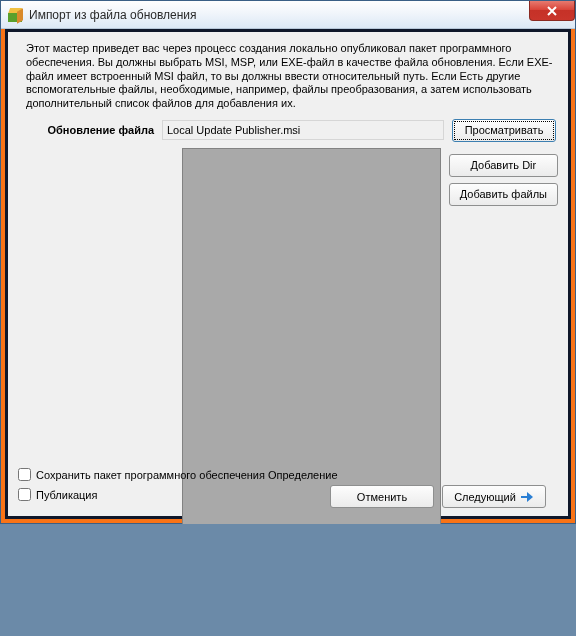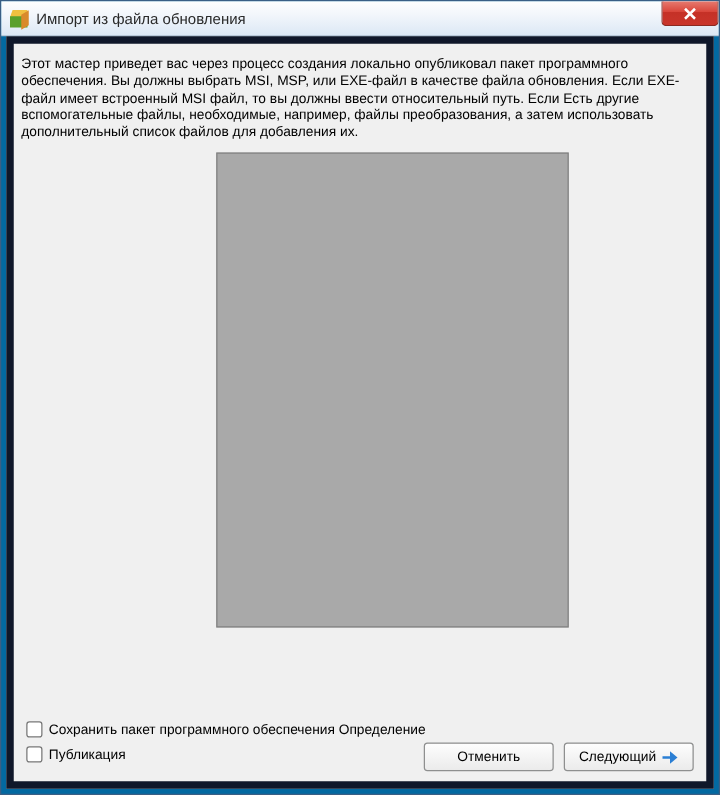--- a/index.html
+++ b/index.html
@@ -5,22 +5,22 @@
   * { box-sizing: border-box; }
   html, body {
     margin: 0; padding: 0;
     font-family: Tahoma, "Segoe UI", Arial, sans-serif;
     font-size: 11px;
     background: #6b8aa8;
   }
   .window {
     position: relative;
     width: 576px;
-    height: 636px;
-    background: #0369a1;
+    height: 524px;
+    background: #f97316;
     border: 1px solid #3a5f85;
     box-shadow: 0 0 0 3px rgba(160,190,220,0.35);
   }
   .titlebar {
     height: 28px;
     background: linear-gradient(to bottom, #fefefe 0%, #f2f6fb 40%, #dce8f5 100%);
     border-bottom: 1px solid #b7c7d8;
     display: flex;
     align-items: center;
     padding: 0 0 0 6px;
@@ -48,22 +48,22 @@
     align-items: center;
     justify-content: center;
     color: #fff;
     cursor: pointer;
   }
   .close-btn svg { display:block; }
   .content {
     position: absolute;
     top: 28px; left: 4px; right: 4px; bottom: 4px;
     background: #f0f0f0;
-    border: 6px solid #0f172a;
-    padding: 10px 10px 8px 6px;
+    border: 3px solid #0f172a;
+    padding: 10px 10px 8px 18px;
   }
   .intro {
     color: #000;
     line-height: 1.25;
     margin-bottom: 8px;
   }
   .form-row {
     display: flex;
     align-items: center;
     margin-bottom: 6px;
@@ -128,21 +128,21 @@
     border: 1px solid #828282;
   }
   .side-buttons {
     display: flex;
     flex-direction: column;
     gap: 6px;
     padding-top: 6px;
   }
   .bottom {
     position: absolute;
-    left: 10px; right: 10px; bottom: 8px;
+    left: 10px; right: 22px; bottom: 8px;
   }
   .chk-row {
     display: flex;
     align-items: center;
     margin-bottom: 4px;
   }
   .chk-row input[type=checkbox] {
     margin: 0 5px 0 0;
     width: 13px; height: 13px;
   }
@@ -179,24 +179,37 @@
       <svg width="12" height="10" viewBox="0 0 12 10">
         <path d="M2 1 L10 9 M10 1 L2 9" stroke="#fff" stroke-width="2" fill="none"></path>
       </svg>
     </div>
   </div>
 
   <div class="content">
 
     <div class="intro">Этот мастер приведет вас через процесс создания локально опубликовал пакет программного обеспечения. Вы должны выбрать MSI, MSP, или EXE-файл в качестве файла обновления. Если EXE-файл имеет встроенный MSI файл, то вы должны ввести относительный путь. Если Есть другие вспомогательные файлы, необходимые, например, файлы преобразования, а затем использовать дополнительный список файлов для добавления их.</div>
 
+    <div class="form-row">
+      <div class="lbl">Обновление файла</div>
+      <div class="field">
+        <input type="text" class="text-input readonly" readonly="" value="Local Update Publisher.msi" style="">
+      </div>
+      <div class="side-btn-col">
+        <button class="btn focus">Просматривать</button>
+      </div>
+    </div>
 
 
     <div class="middle">
       <div class="list-area"></div>
+      <div class="side-buttons">
+        <button class="btn">Добавить Dir</button>
+        <button class="btn">Добавить файлы</button>
+      </div>
     </div>
 
     <div class="bottom">
       <label class="chk-row">
         <input type="checkbox" style="">
         <span>Сохранить пакет программного обеспечения Определение</span>
       </label>
       <div class="footer-row">
         <label class="chk-row" style="margin-bottom:4px">
           <input type="checkbox" style="">

